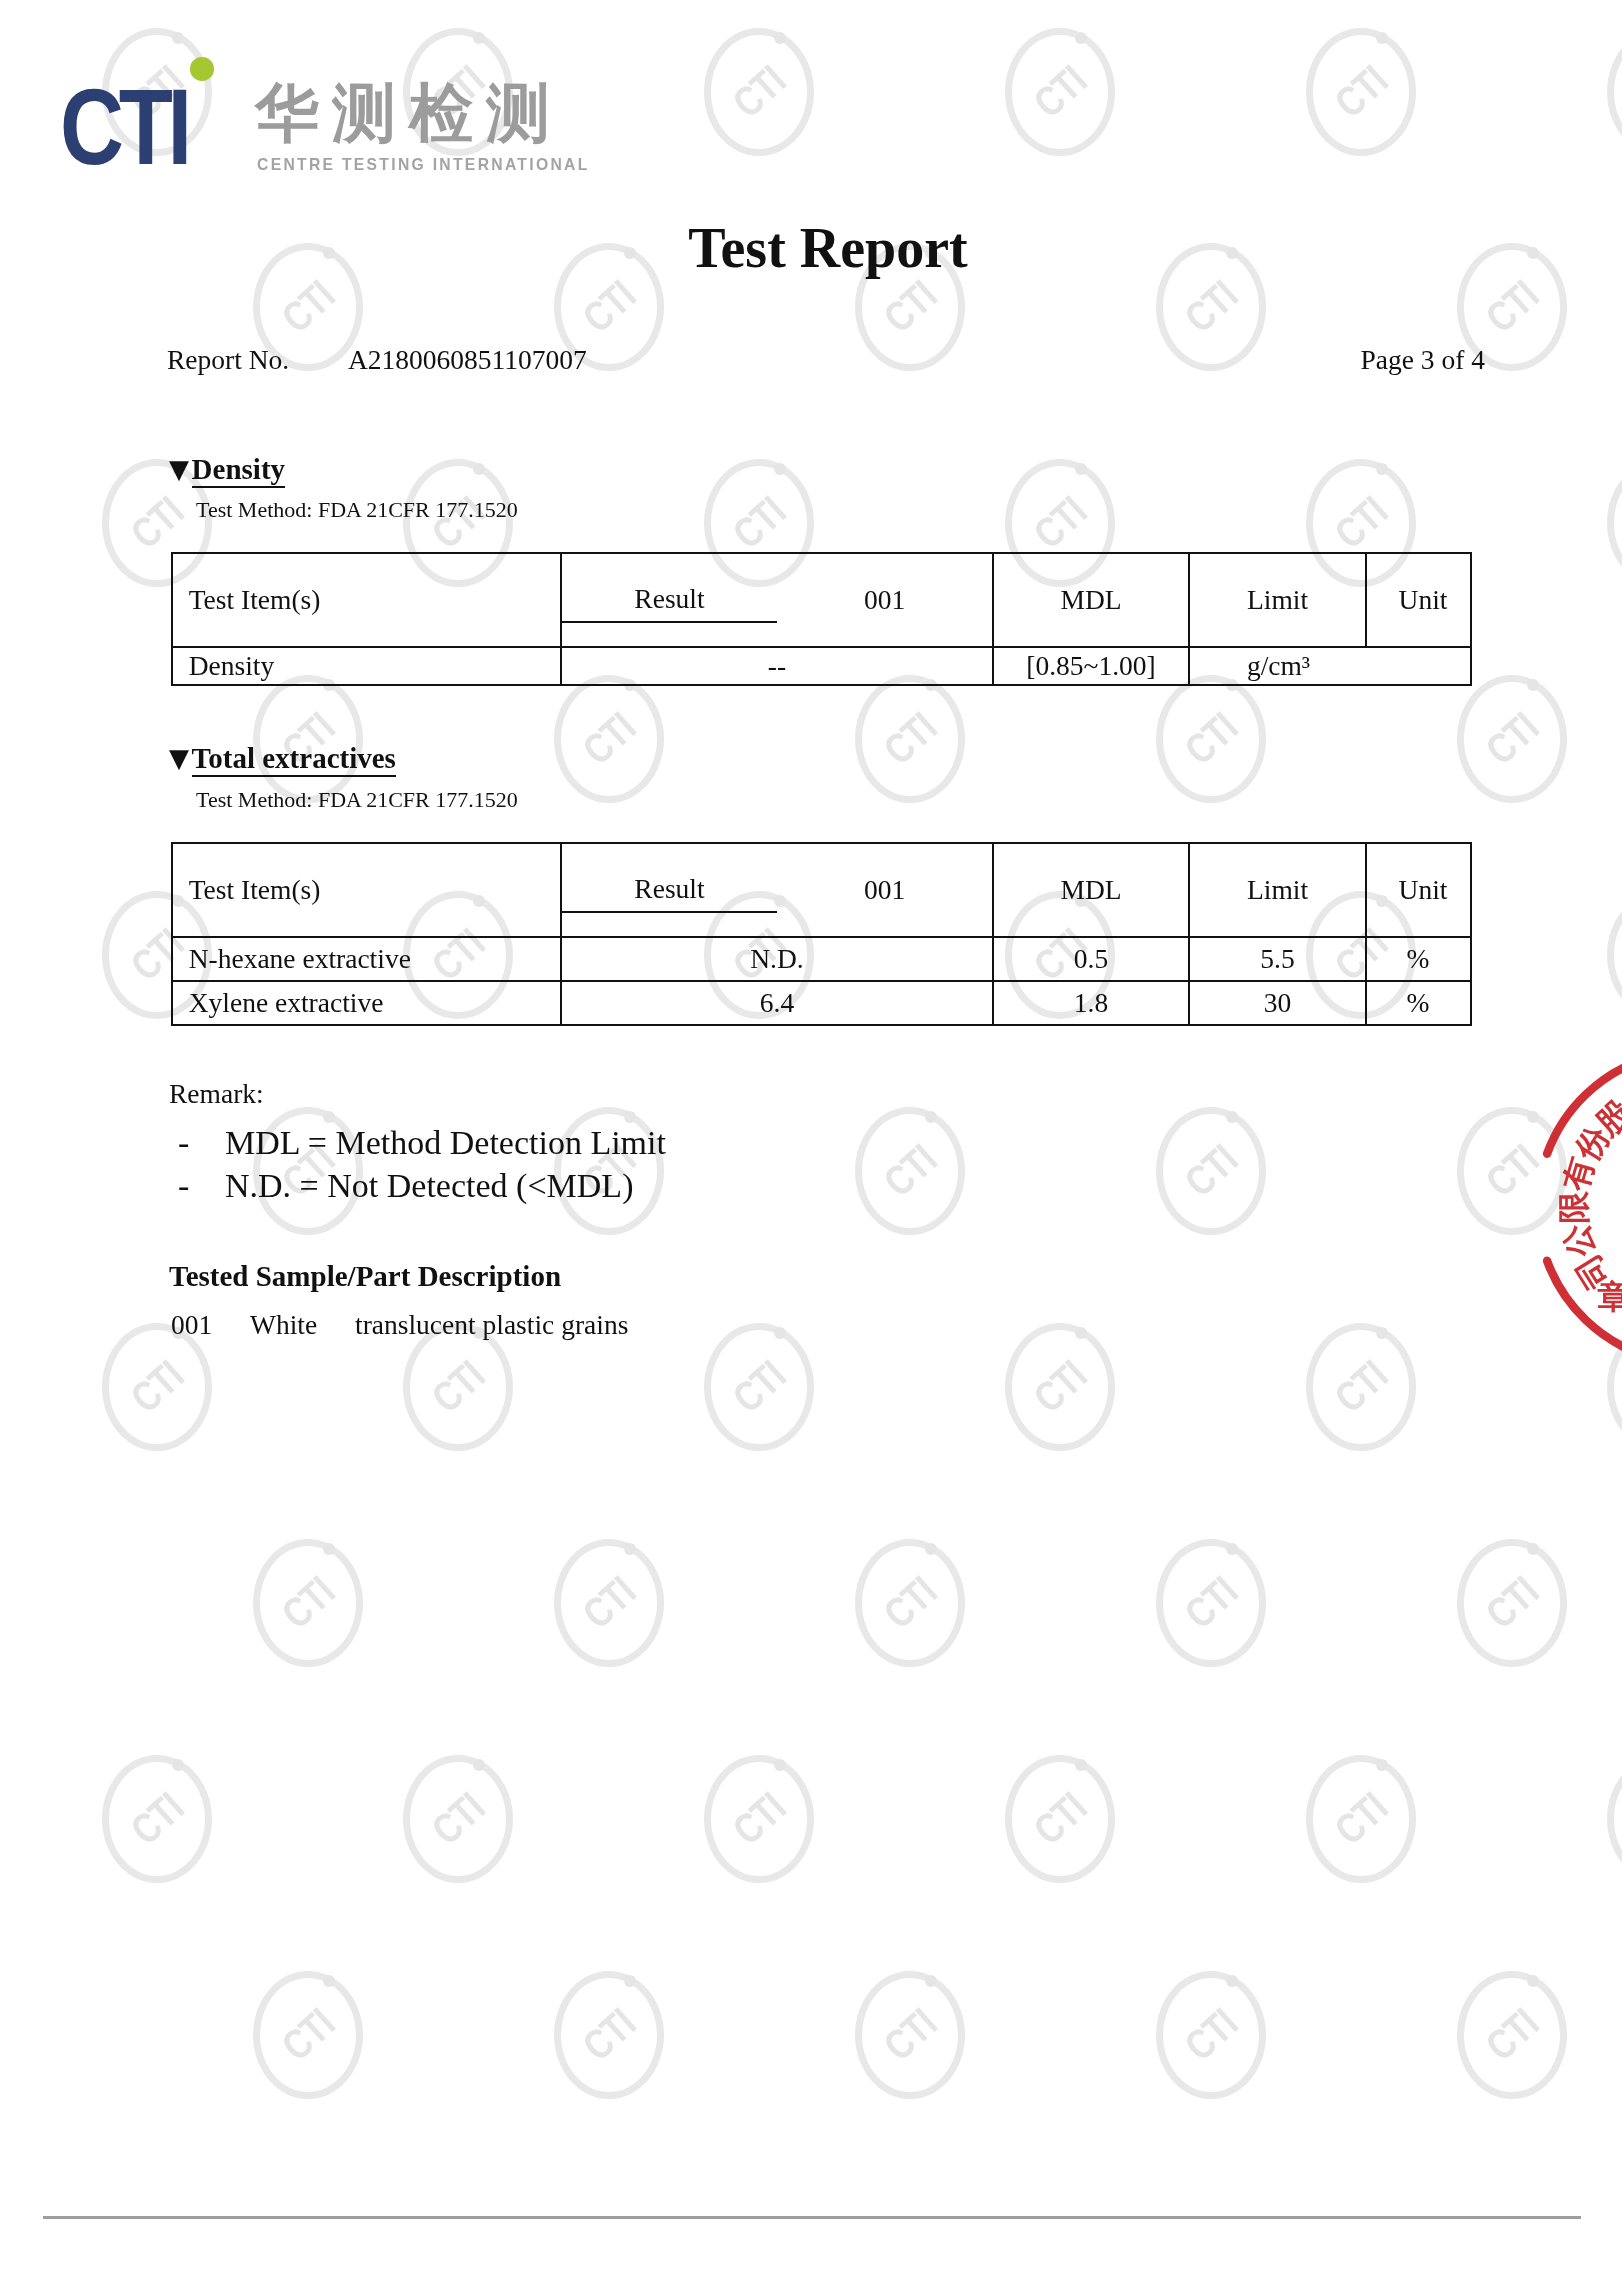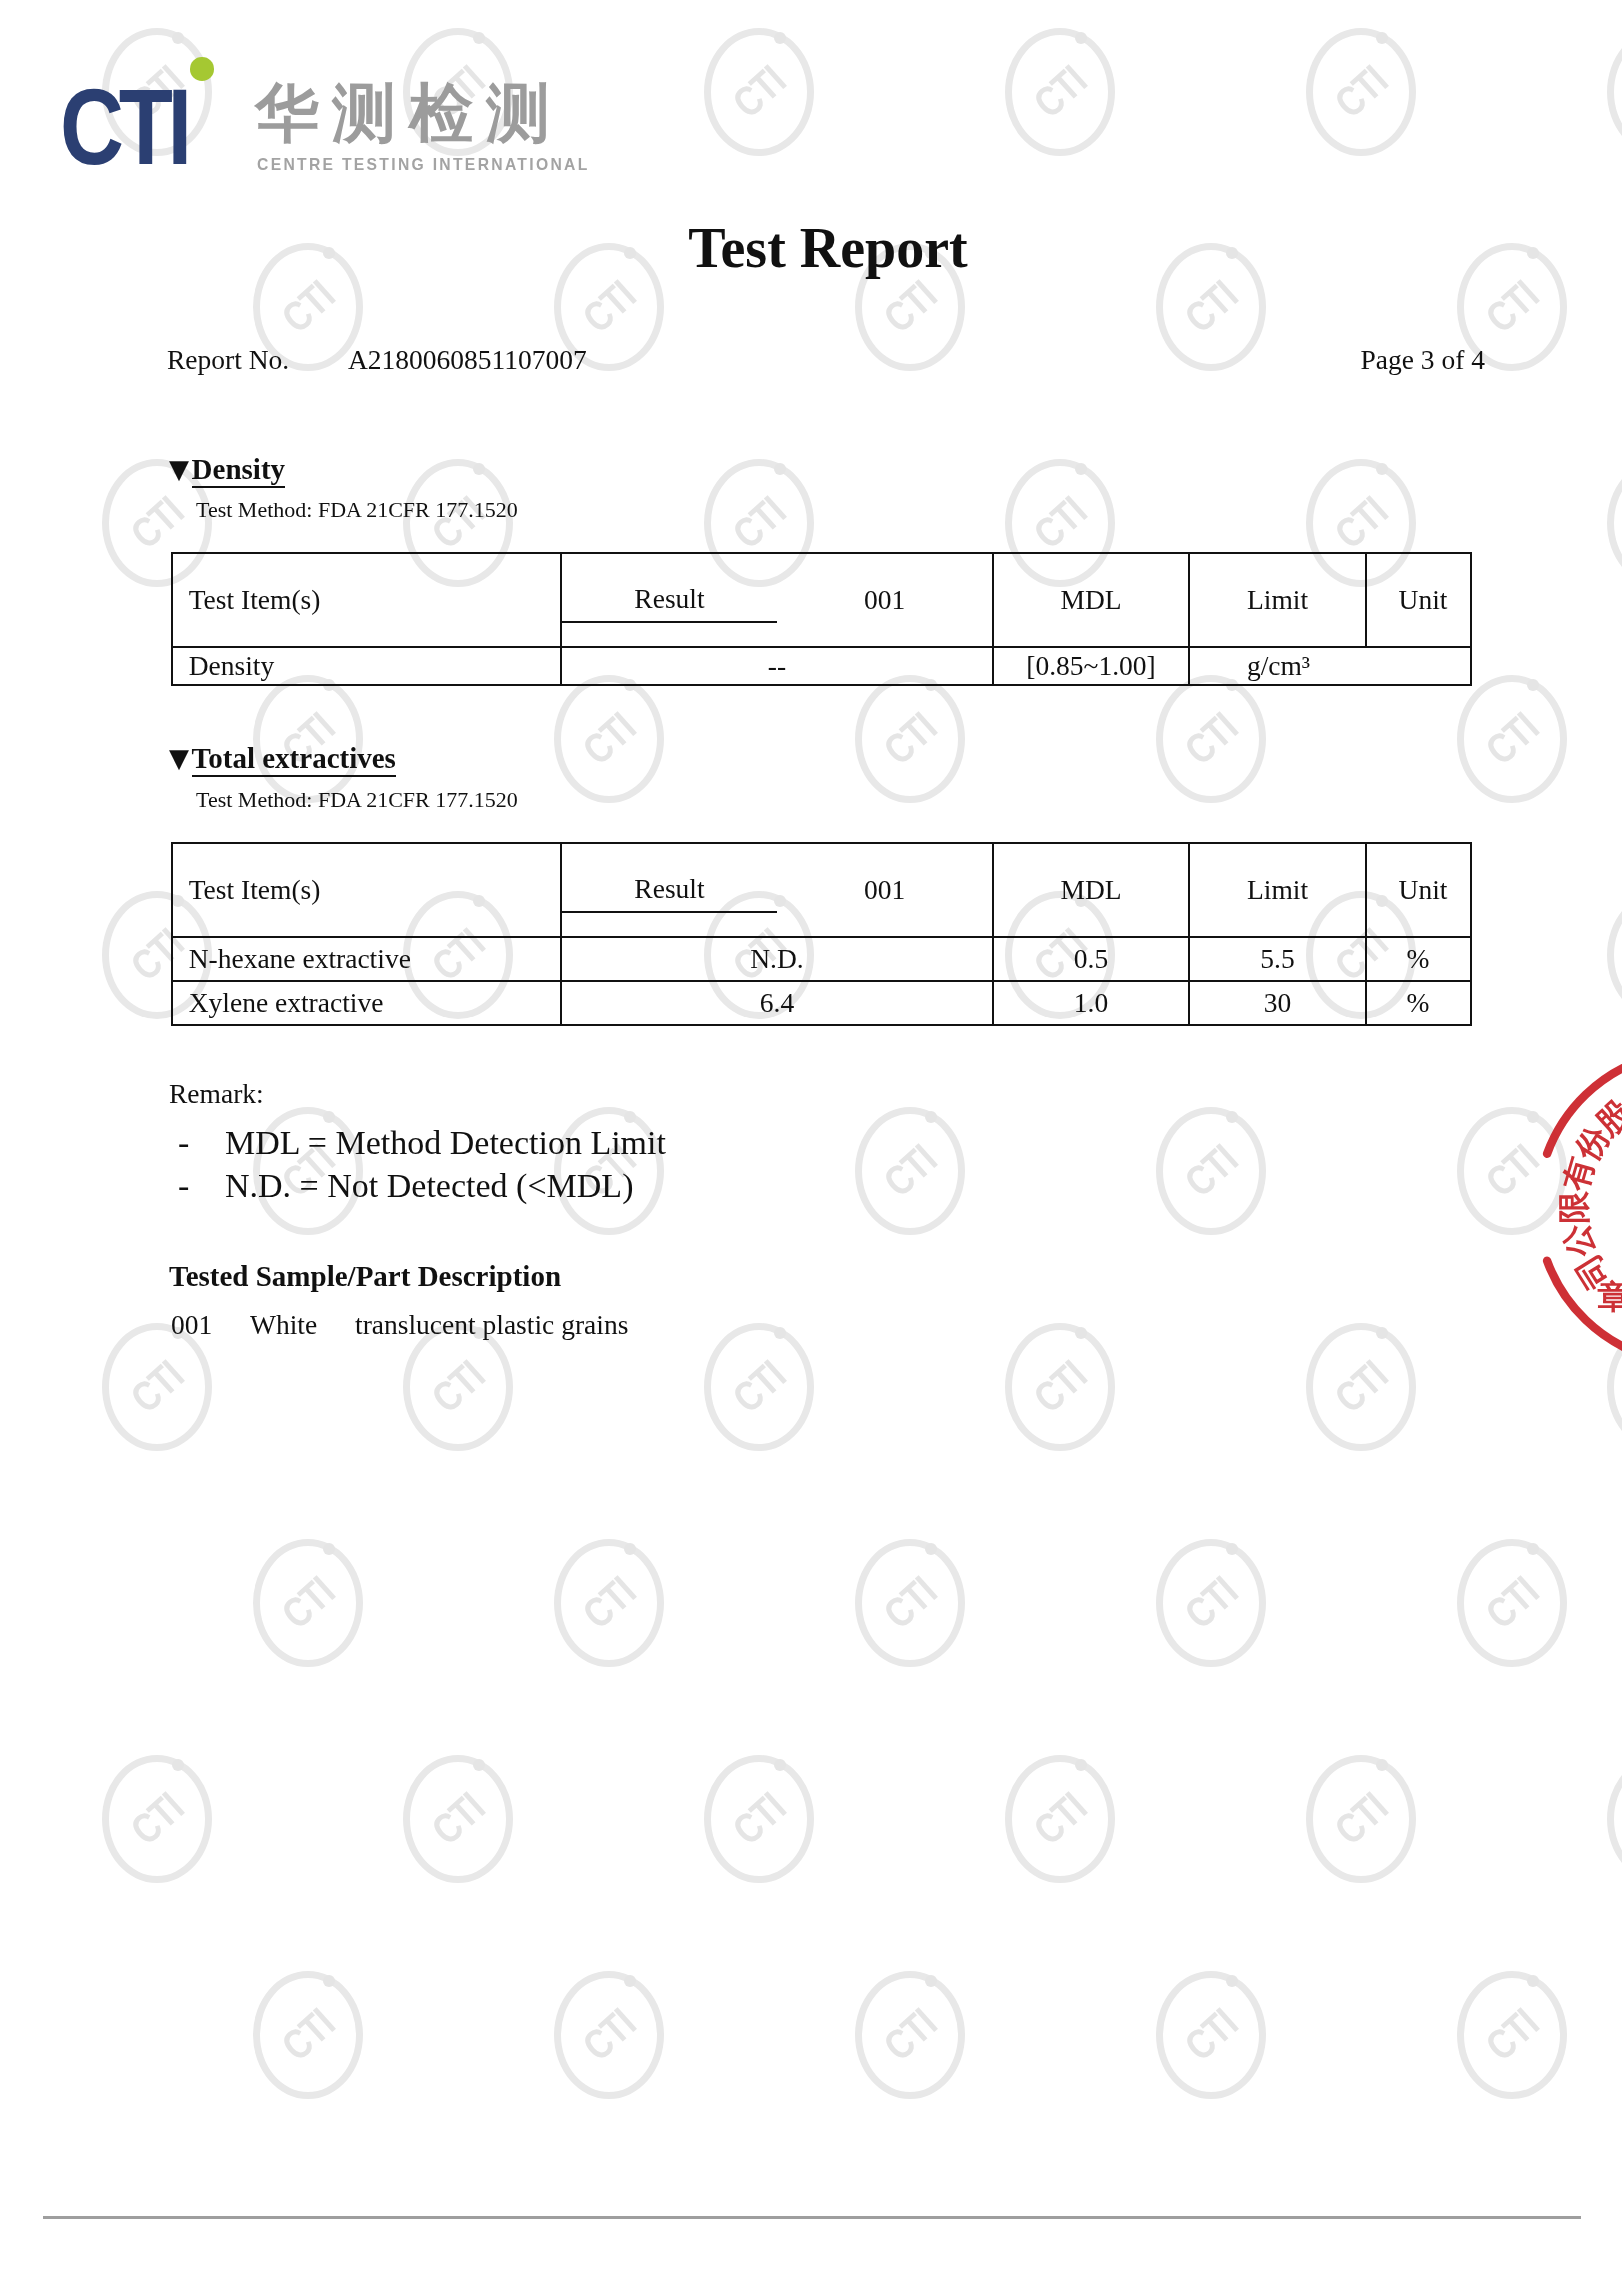--- a/index.html
+++ b/index.html
@@ -386,21 +386,21 @@
       <div class="trow">
         <div class="td td-item">N-hexane extractive</div>
         <div class="td">N.D.</div>
         <div class="td">0.5</div>
         <div class="td">5.5</div>
         <div class="td">%</div>
       </div>
       <div class="trow">
         <div class="td td-item">Xylene extractive</div>
         <div class="td">6.4</div>
-        <div class="td">1.0</div>
+        <div class="td">1.8</div>
         <div class="td">30</div>
         <div class="td">%</div>
       </div>
     </div>
 
     <div id="remark-label">Remark:</div>
     <div class="remark-item" id="remark-item-0">
       <span class="dash">-</span><span>MDL = Method Detection Limit</span>
     </div>
     <div class="remark-item" id="remark-item-1">

